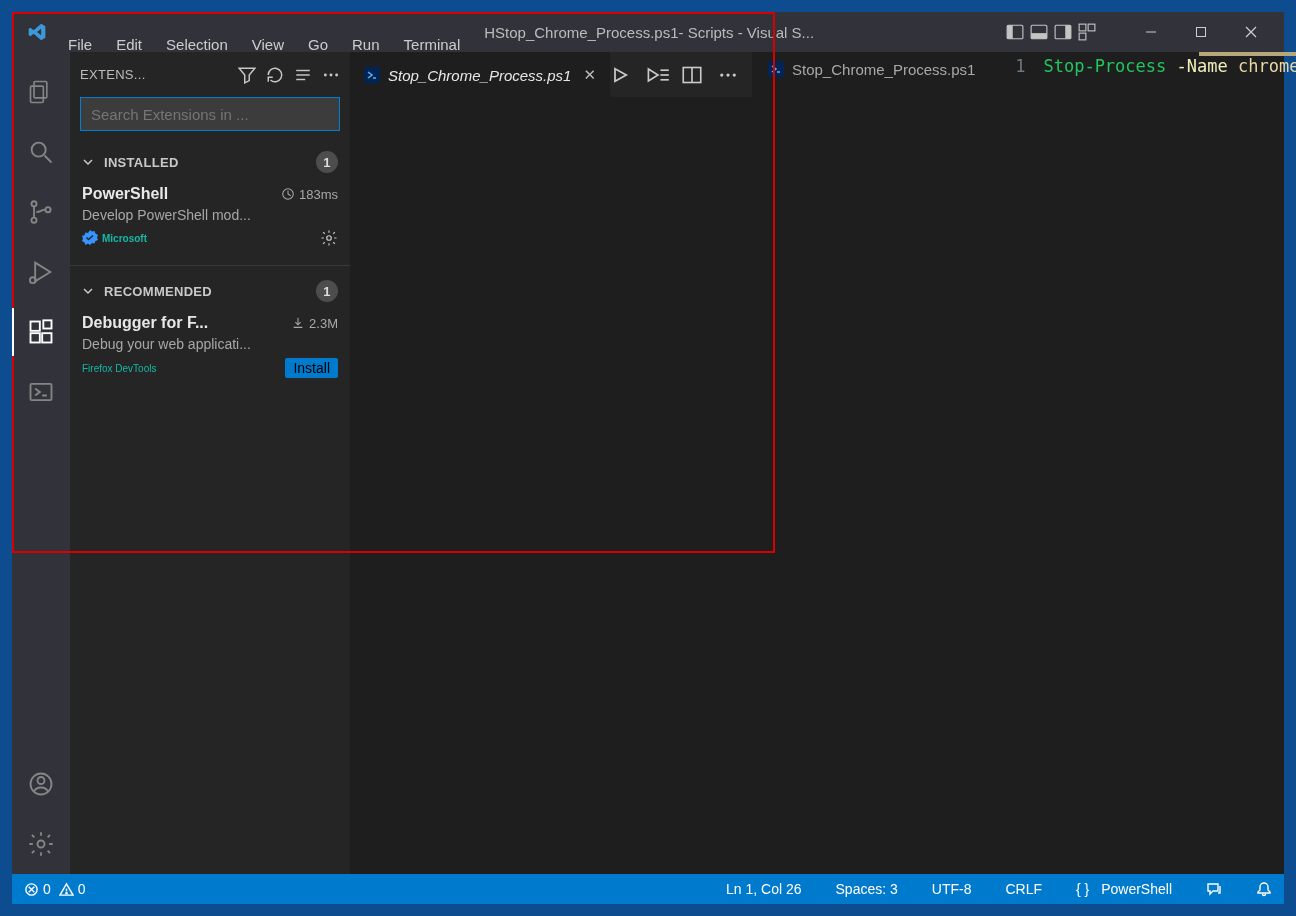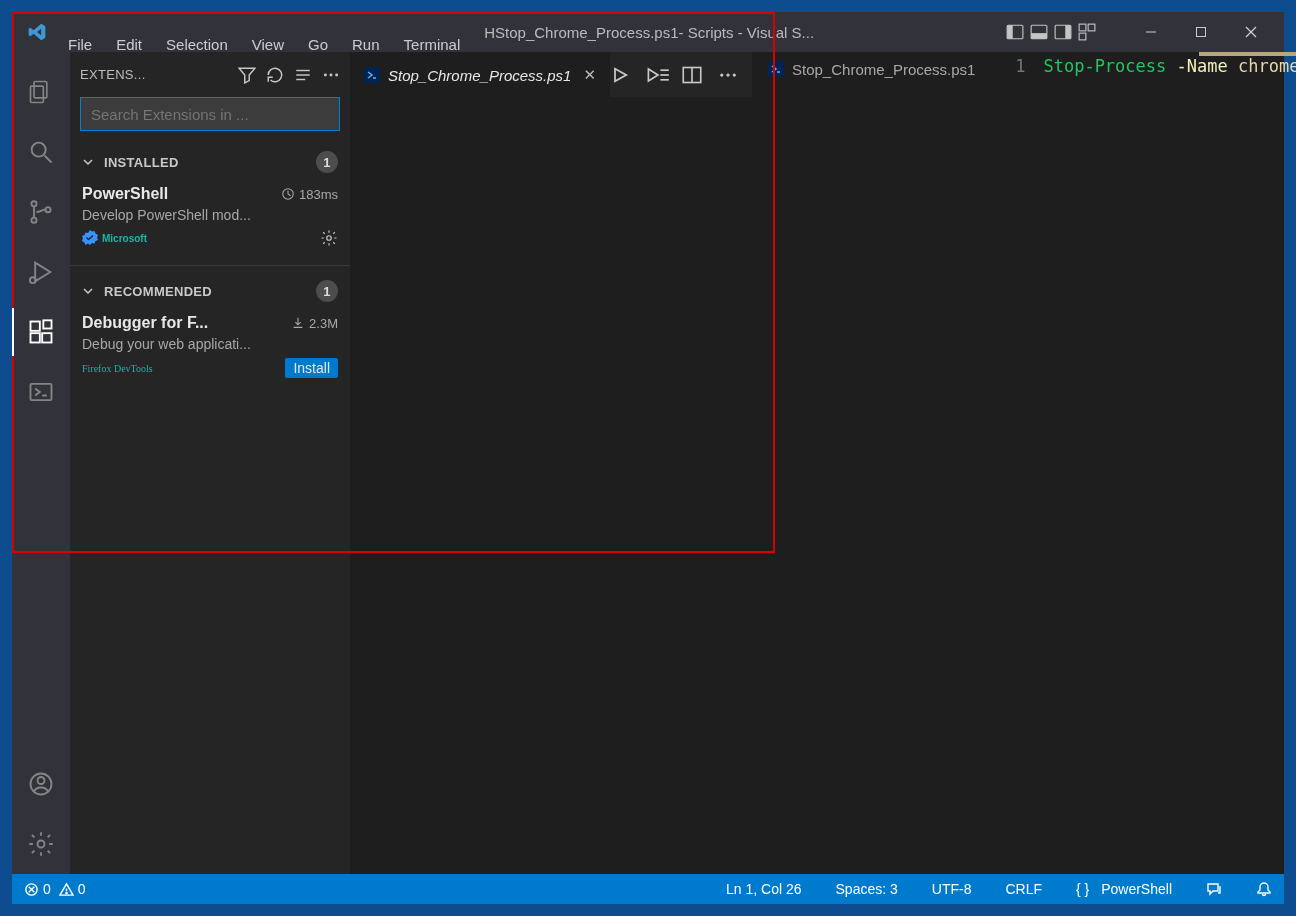--- a/index.html
+++ b/index.html
@@ -102,21 +102,21 @@
   .chev { width:12px; height:12px; }
   .ext-card { padding: 6px 6px 10px 6px; }
   .ext-title-row { display:flex; align-items:center; }
   .ext-title { font-weight:700; color:#e8e8e8; font-size:16px; overflow:hidden; text-overflow:ellipsis; white-space:nowrap; max-width:170px;}
   .ext-meta { margin-left:auto; color:#a8a8a8; font-size:13px; display:flex; align-items:center; gap:4px;}
   .ext-desc { color:#a7a7a7; margin-top:4px; overflow:hidden; text-overflow:ellipsis; white-space:nowrap;}
   .ext-pub-row { display:flex; align-items:center; margin-top:6px;}
   .verified { color:#3794ff; margin-right:4px; }
   .ext-pub { color:#14b8a6; font-weight:600; font-size:10px;}
   .gear-small { margin-left:auto; color:#c7c7c7; }
-  .install-btn { margin-left:auto; background:#007acc; color:#e5e5e5; padding:2px 8px; border-radius:2px; font-size:14px; }
+  .install-btn { margin-left:auto; background:#007acc; color:#000000; padding:2px 8px; border-radius:2px; font-size:14px; }
   .divider { height:1px; background: #3a3a3a; margin: 4px 0; }
   
   .editor-area { flex:1; background:#1e1e1e; display:flex; flex-direction:row; min-width:0;}
   .tabs-row { height:45px; background:#252526; display:flex; align-items:stretch;}
   .tab {
     display:flex; align-items:center; gap:8px; padding:0 14px;
     background:#1e1e1e; color:#e7e7e7; font-style:italic; font-size:15px;
     border-top:1px solid #1e1e1e;
   }
   .tab .ps-icon { width:16px; height:16px; }
@@ -368,21 +368,21 @@
             <span class="ext-title">Debugger for F...</span>
             <span class="ext-meta">
               <svg width="14" height="14" viewBox="0 0 16 16" fill="none" stroke="currentColor" stroke-width="1.2">
                   <path d="M8 2v8M5 7l3 3 3-3M3 13h10"></path>
                 </svg>
               <span>2.3M</span>
             </span>
           </div>
           <div class="ext-desc">Debug your web applicati...</div>
           <div class="ext-pub-row">
-            <span class="ext-pub" style="font-weight:400;font-family:Liberation Serif, serif;">Firefox DevTools</span>
+            <span class="ext-pub" style="font-weight:400;">Firefox DevTools</span>
             <span class="install-btn">Install</span>
           </div>
         </div>
       </div>
     </div>
 
     <div class="editor-area">
       <div class="tabs-row">
         <div class="tab">
           <span class="ps-icon">

